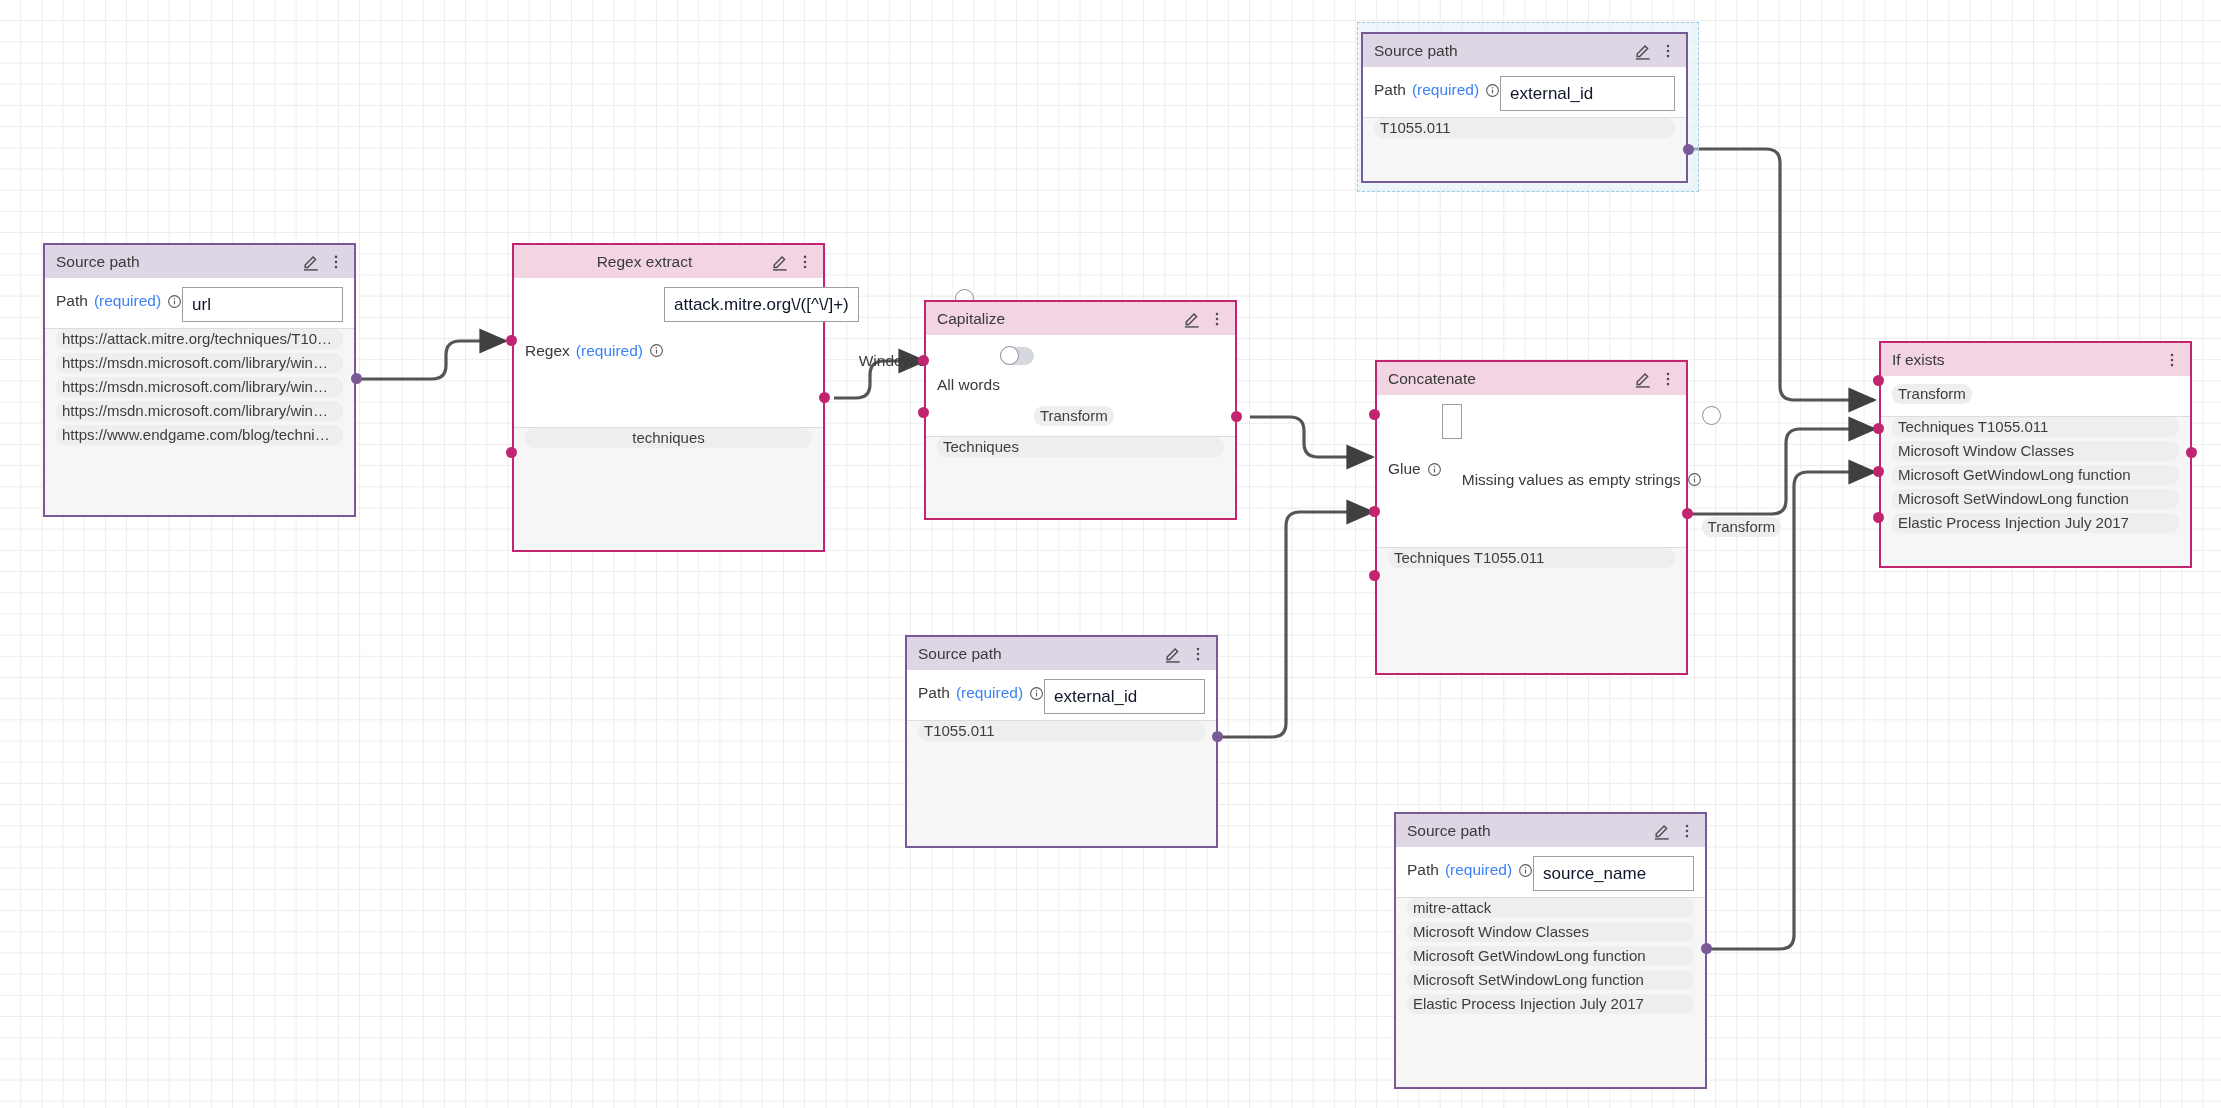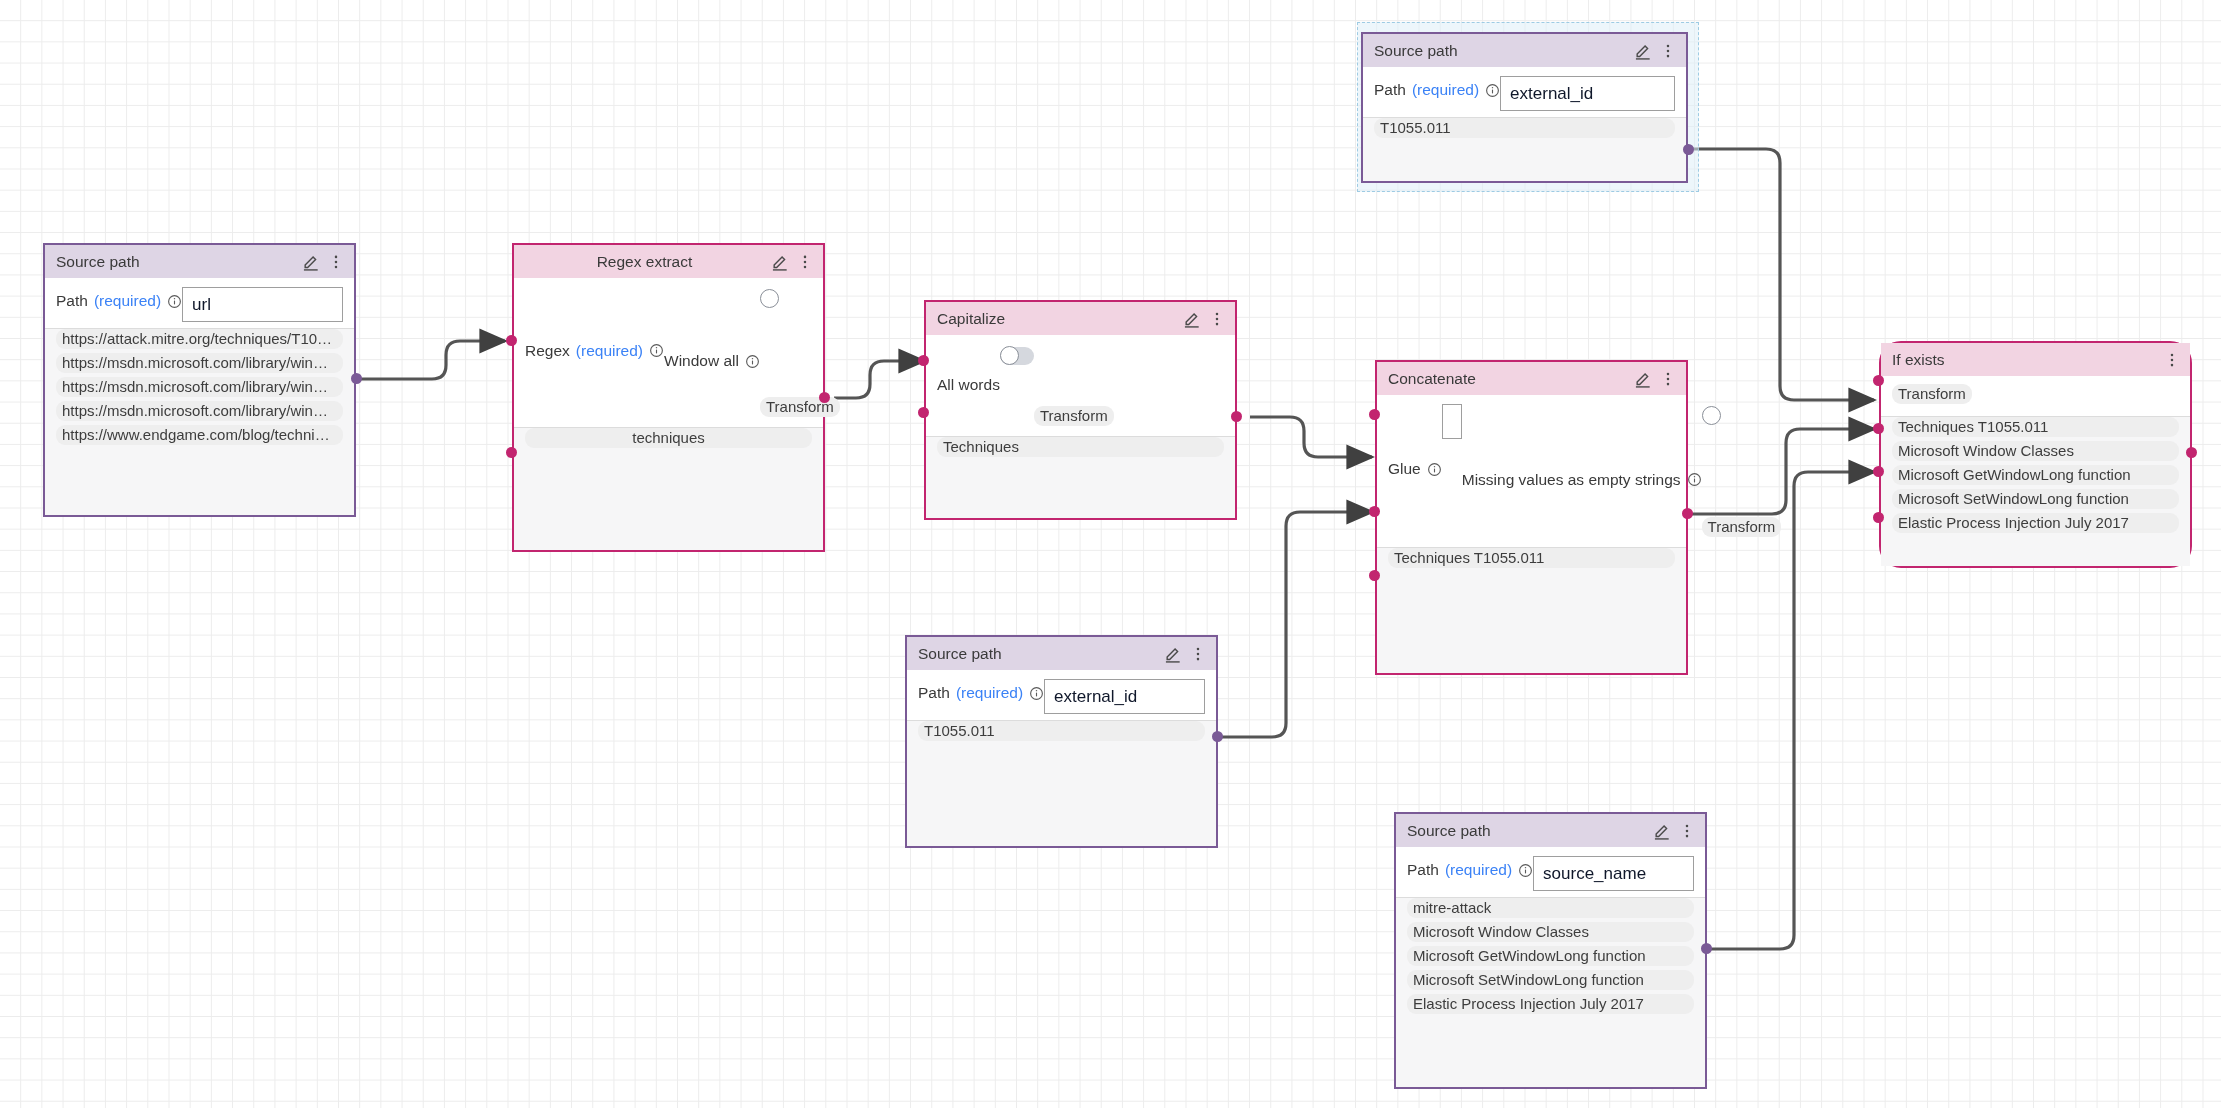--- a/index.html
+++ b/index.html
@@ -188,20 +188,21 @@
         <span>Regex</span>
         <span class="req">(required)</span>
         <span class="infoic">
           <svg width="15" height="15" viewBox="0 0 24 24" fill="none" stroke="#5a5a5a" stroke-width="1.8">
             <circle cx="12" cy="12" r="9.4"></circle>
               <path d="M12 10.6 V16.6"></path>
               <circle cx="12" cy="7.4" r="1.15" fill="#5a5a5a" stroke="none"></circle>
           </svg>
         </span>
       </div>
+      <div class="txtin">attack.mitre.org\/([^\/]+)</div>
       <div class="fieldlabel" style="margin-top:18px;margin-bottom:4px;">
         <span>Window all</span>
         <span class="infoic">
           <svg width="15" height="15" viewBox="0 0 24 24" fill="none" stroke="#5a5a5a" stroke-width="1.8">
             <circle cx="12" cy="12" r="9.4"></circle>
               <path d="M12 10.6 V16.6"></path>
               <circle cx="12" cy="7.4" r="1.15" fill="#5a5a5a" stroke="none"></circle>
           </svg>
         </span>
       </div>
@@ -413,21 +414,21 @@
     <div class="outputs grow">
       <span class="chip">mitre-attack</span>
       <span class="chip">Microsoft Window Classes</span>
       <span class="chip">Microsoft GetWindowLong function</span>
       <span class="chip">Microsoft SetWindowLong function</span>
       <span class="chip">Elastic Process Injection July 2017</span>
     </div>
   </div>
   <div class="port" style="left:1701px;top:943px;"></div>
 
-  <div class="node pink" style="left:1879px;top:341px;width:313px;height:227px;border-radius:22px;">
+  <div class="node pink" style="left:1879px;top:341px;width:313px;height:227px;">
     <div class="hdr">
       <span class="title">If exists</span>
       <span class="ic">
         <svg width="18" height="18" viewBox="0 0 24 24" fill="#4a4a4a">
           <circle cx="12" cy="5.2" r="1.7"></circle>
             <circle cx="12" cy="12" r="1.7"></circle>
             <circle cx="12" cy="18.8" r="1.7"></circle>
         </svg>
       </span>
     </div>

